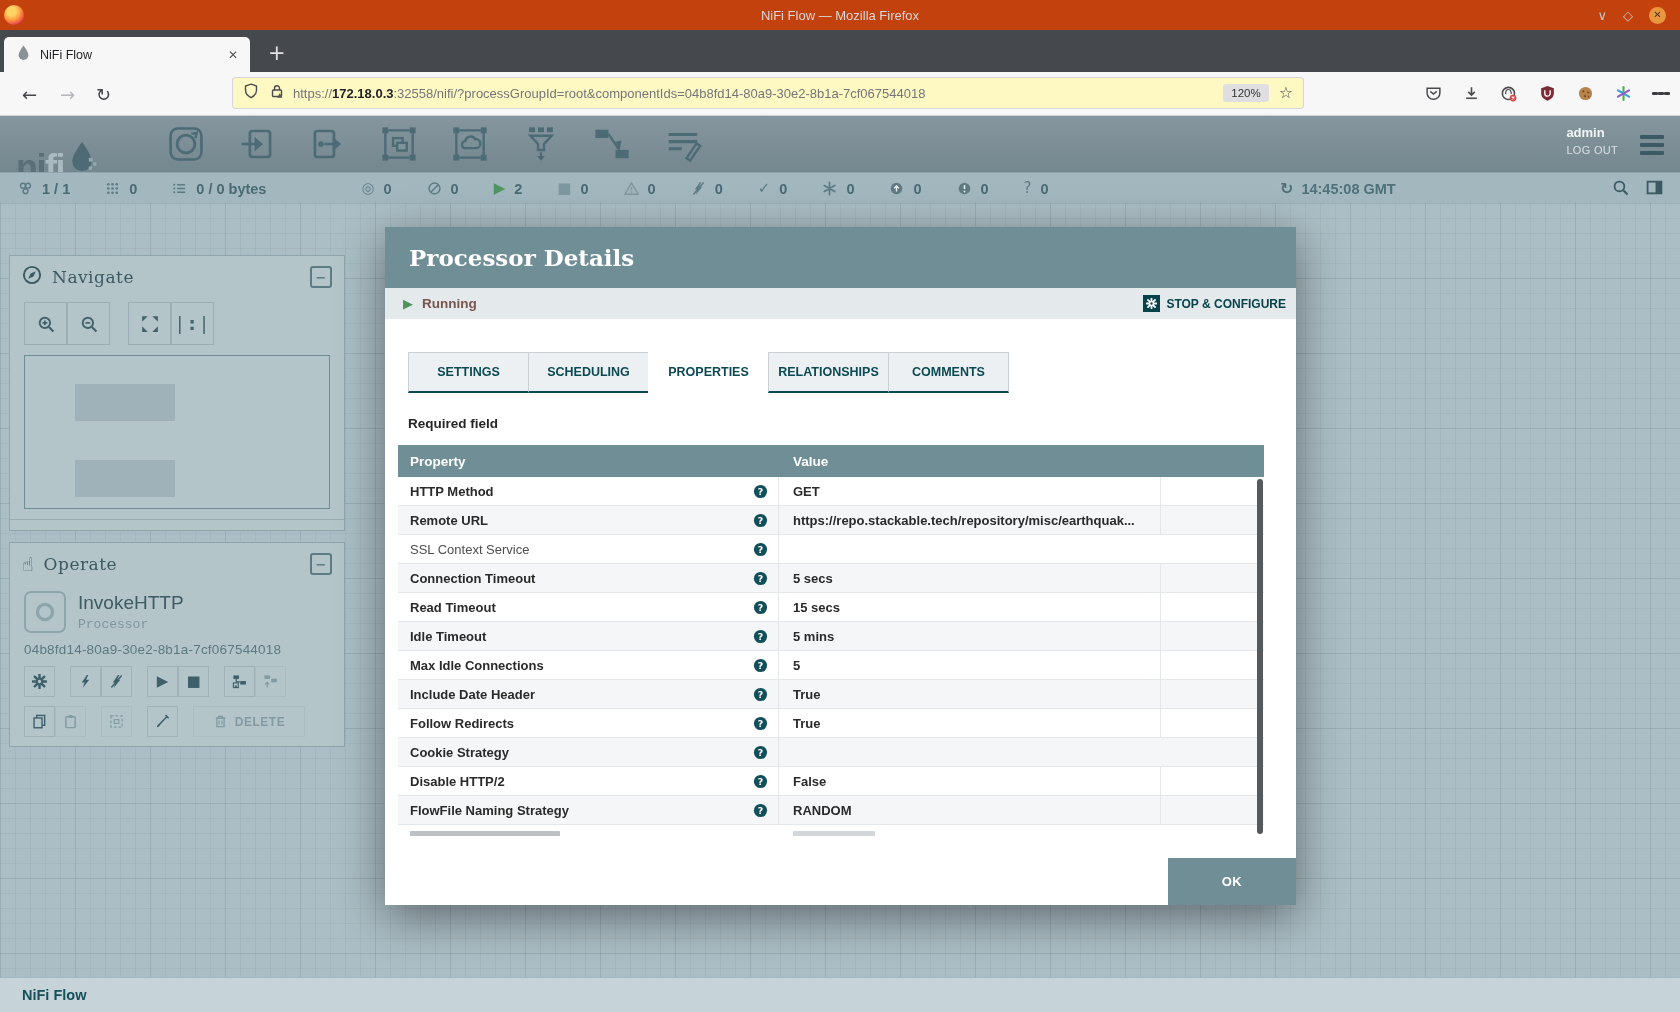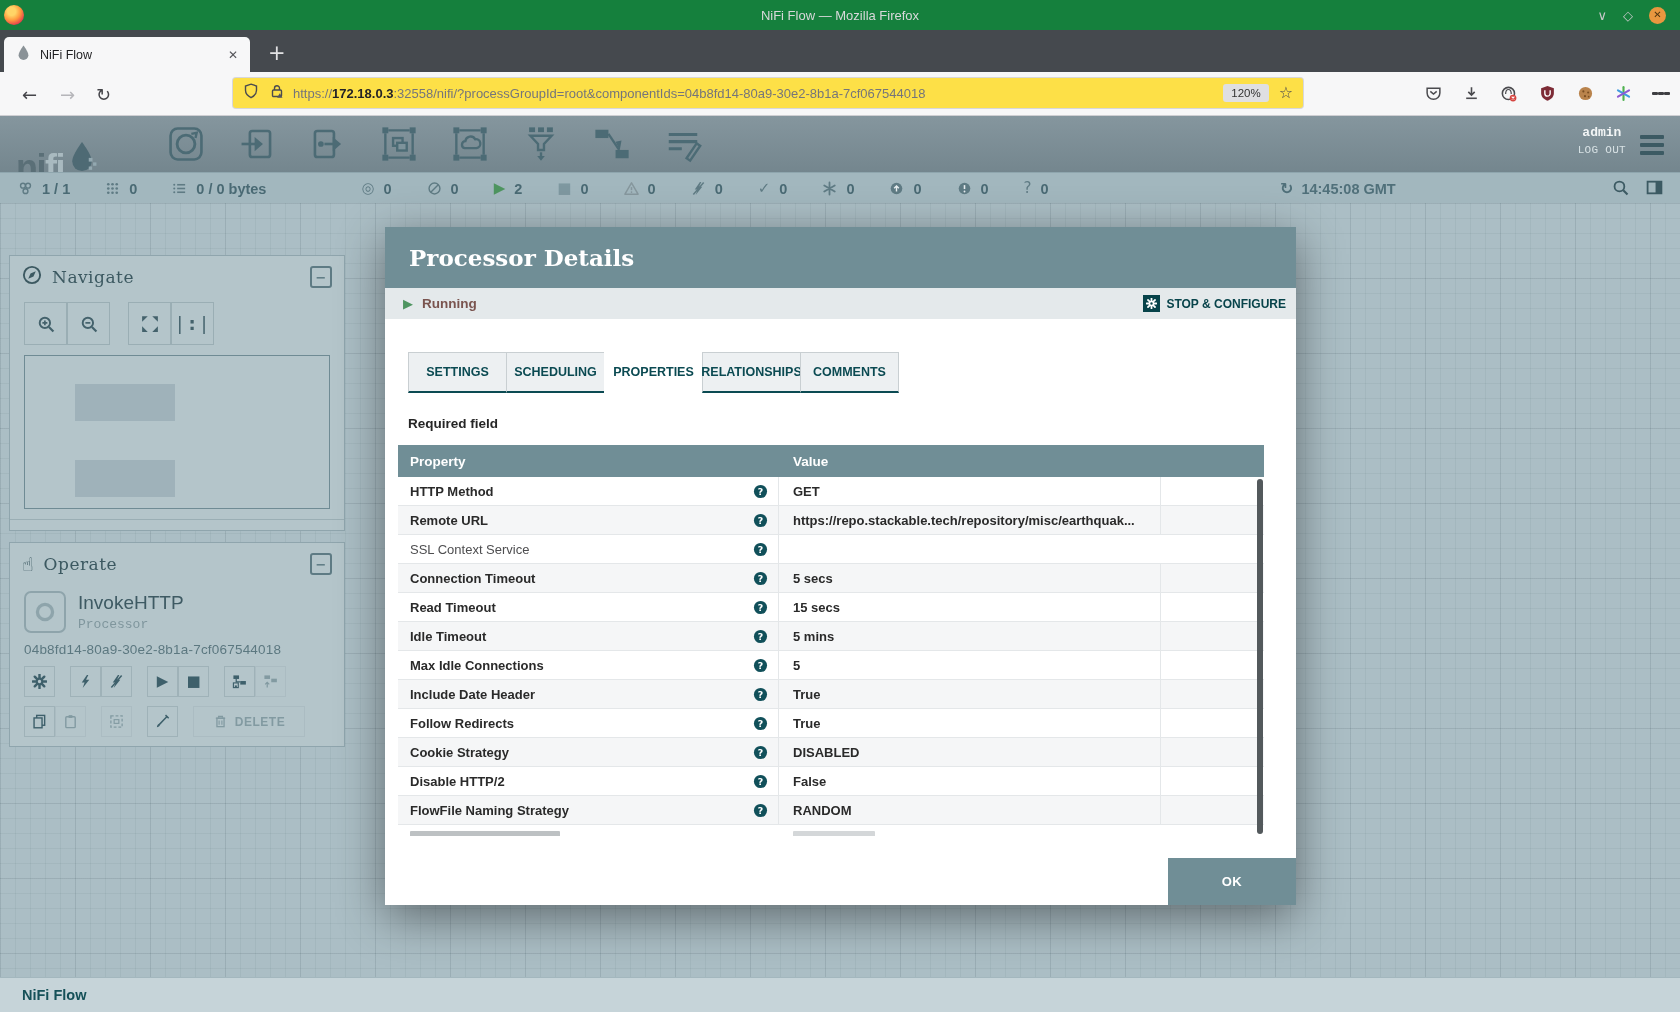--- a/index.html
+++ b/index.html
@@ -1,21 +1,21 @@
 <!DOCTYPE html>
 <html><head>
 <meta charset="utf-8">
 <style>
   html,body{margin:0;padding:0;background:#222;}
   .screen{position:relative;width:1680px;height:1012px;overflow:hidden;
     font-family:"Liberation Sans",sans-serif;background:#ABBEC5;}
   .glyph{font-family:"DejaVu Sans",sans-serif;line-height:1;display:inline-block;}
 
   
-  .titlebar{height:30px;background:#15803d;display:flex;align-items:center;padding:0 0;position:relative;}
+  .titlebar{height:30px;background:#c2410c;display:flex;align-items:center;padding:0 0;position:relative;}
   .fx-logo{width:20px;height:20px;border-radius:50%;margin-left:4px;
     background:radial-gradient(circle at 38% 32%,#FFD567 0 22%,#FF9A3E 48%,#E3364E 78%,#B5347F 100%);}
   .win-title{position:absolute;left:0;right:0;text-align:center;color:#D8D8DA;font-size:13px;}
   .win-controls{position:absolute;right:14px;display:flex;gap:16px;align-items:center;color:#C9C9CC;}
   .wc{font-size:13px;cursor:pointer;}
   .wc.close{width:17px;height:17px;border-radius:50%;background:#E8973F;color:#4F3510;font-size:10px;
     display:flex;align-items:center;justify-content:center;font-weight:bold;}
 
   
   .tabstrip{height:42px;background:#45494E;display:flex;align-items:flex-end;padding-left:4px;}
@@ -23,41 +23,41 @@
     padding:0 12px;gap:9px;}
   .tab-title{flex:1;font-size:12.5px;color:#1F1F21;}
   .tab-close{color:#55555A;font-size:12px;cursor:pointer;}
   .newtab{color:#E2E2E4;font-size:21px;margin-left:18px;margin-bottom:8px;cursor:pointer;}
 
   
   .navbar{height:43px;background:#F7F7F8;border-bottom:1px solid #CFCFD3;position:relative;}
   .nav-ic{position:absolute;top:50%;transform:translateY(-50%);font-size:18px;color:#45454A;
     font-family:"DejaVu Sans",sans-serif;cursor:pointer;}
   .nav-ic.disabled{color:#B6B6BA;}
-  .urlbar{position:absolute;left:233px;top:6px;width:1070px;height:30px;background:#fde047;border-radius:3px;
+  .urlbar{position:absolute;left:233px;top:6px;width:1070px;height:30px;background:#fef9c3;border-radius:3px;
     box-shadow:0 0 0 1px #D7D7DB;display:flex;align-items:center;padding:0 10px;box-sizing:border-box;}
   .url-text{font-size:13px;white-space:nowrap;overflow:hidden;flex:1;margin-left:8px;}
   .u-scheme,.u-rest{color:#75757A;}
   .u-host{color:#232327;font-weight:bold;}
   .zoom-badge{background:#DFDFE2;border-radius:3px;color:#333;font-size:11.5px;padding:3px 8px;margin-right:10px;cursor:pointer;}
   .star{font-size:16px;color:#4A4A4E;cursor:pointer;}
   .nav-right{position:absolute;right:10px;top:0;height:100%;display:flex;align-items:center;gap:20px;}
   .nav-right .ric{width:18px;height:18px;display:flex;align-items:center;justify-content:center;cursor:pointer;}
   .burger span{display:block;width:18px;height:2.4px;background:#3E3E42;margin:3.4px 0;border-radius:1px;}
 
   
   .nifi-header{height:56px;background:linear-gradient(#85969E,#74868E);position:relative;}
   .logo{position:absolute;left:16px;top:6px;display:flex;align-items:center;}
   .logo-text{font-weight:800;font-size:36px;letter-spacing:-1.5px;line-height:44px;margin-top:24px;}
   .logo-text .l1{color:#5A6F77;}
   .logo-text .l2{color:#A9BAC0;}
   .logo-drop{margin-left:3px;margin-top:3px;}
   .tools{position:absolute;left:166px;top:8px;display:flex;gap:31px;align-items:center;}
   .tool{width:40px;height:40px;display:flex;align-items:center;justify-content:center;cursor:grab;}
-  .admin-block{position:absolute;right:54px;top:9px;text-align:center;font-family:Liberation Mono, monospace;}
+  .admin-block{position:absolute;right:62px;top:9px;text-align:left;}
   .admin-name{font-size:13px;font-weight:bold;color:#F2F5F6;}
   .logout{font-size:11px;color:#D7E1E4;margin-top:4px;letter-spacing:.3px;cursor:pointer;}
   .nifi-menu{position:absolute;right:16px;top:15px;cursor:pointer;}
   .nifi-menu span{display:block;width:24px;height:4px;background:#3C5A63;margin:4px 0;border-radius:1px;}
 
   
   .statusbar{height:31px;background:#A2B7BE;border-top:1px solid #8FA6AE;position:relative;
     display:flex;align-items:center;font-size:14.5px;color:#4F6E78;}
   .st-items{display:flex;align-items:center;padding-left:18px;}
   .st-item{display:flex;align-items:center;gap:9px;margin-right:35px;}
@@ -109,21 +109,21 @@
   .dlg-header{height:61px;background:#708E96;color:#fff;display:flex;align-items:center;padding:0 24px;
     font-family:"DejaVu Serif",serif;font-weight:bold;font-size:23px;}
   .dlg-status{height:31px;background:#E4E9EB;display:flex;align-items:center;padding:0 18px;position:relative;}
   .run-tri{color:#4E9560;font-size:13px;}
   .run-label{margin-left:9px;font-size:13.5px;font-weight:bold;color:#7A544F;}
   .stopcfg{position:absolute;right:10px;display:flex;align-items:center;gap:6px;color:#07434A;
     font-weight:bold;font-size:12px;cursor:pointer;}
   .gear-badge{width:17px;height:17px;background:#07434A;display:flex;align-items:center;justify-content:center;}
   .dlg-body{position:absolute;top:92px;left:0;right:0;bottom:0;background:#fff;}
   .tabs{position:absolute;left:23px;top:33px;display:flex;}
-  .dtab{width:99px;height:41px;background:#EDF0F2;border:1px solid #C9CFD2;border-bottom:2px solid #0B4A52;
+  .dtab{width:121px;height:41px;background:#EDF0F2;border:1px solid #C9CFD2;border-bottom:2px solid #0B4A52;
     display:flex;align-items:center;justify-content:center;font-weight:bold;font-size:12.5px;color:#0B4A52;
     margin-right:-1px;box-sizing:border-box;cursor:pointer;}
   .dtab.active{background:#fff;border:1px solid #fff;border-bottom:2px solid #fff;}
   .req{position:absolute;left:23px;top:97px;font-weight:bold;font-size:13.5px;color:#262626;}
   .ptable{position:absolute;left:13px;top:126px;width:866px;}
   .thead{height:32px;background:#708E96;display:flex;color:#fff;font-weight:bold;font-size:13.5px;align-items:center;}
   .th-prop{padding-left:12px;width:369px;}
   .th-val{padding-left:14px;}
   .prow{display:flex;height:29px;align-items:center;border-bottom:1px solid #E4E7E9;font-size:13px;
     position:relative;background:#fff;box-sizing:border-box;}
@@ -719,21 +719,20 @@
                     <text x="8" y="11.4" font-size="10" font-weight="bold" fill="#fff" text-anchor="middle" font-family="DejaVu Sans">?</text>
                   </svg></span></div>
               <div class="vcell">True</div>
               <div class="ecell"></div>
             </div>
             <div class="prow">
               <div class="pcell">Cookie Strategy<span class="qic"><svg width="15" height="15" viewBox="0 0 16 16" fill="none" xmlns="http://www.w3.org/2000/svg">
                     <circle cx="8" cy="8" r="7" fill="#11505A"></circle>
                     <text x="8" y="11.4" font-size="10" font-weight="bold" fill="#fff" text-anchor="middle" font-family="DejaVu Sans">?</text>
                   </svg></span></div>
-              <div class="vcell">DISABLED</div>
               <div class="ecell"></div>
             </div>
             <div class="prow">
               <div class="pcell">Disable HTTP/2<span class="qic"><svg width="15" height="15" viewBox="0 0 16 16" fill="none" xmlns="http://www.w3.org/2000/svg">
                     <circle cx="8" cy="8" r="7" fill="#11505A"></circle>
                     <text x="8" y="11.4" font-size="10" font-weight="bold" fill="#fff" text-anchor="middle" font-family="DejaVu Sans">?</text>
                   </svg></span></div>
               <div class="vcell">False</div>
               <div class="ecell"></div>
             </div>

